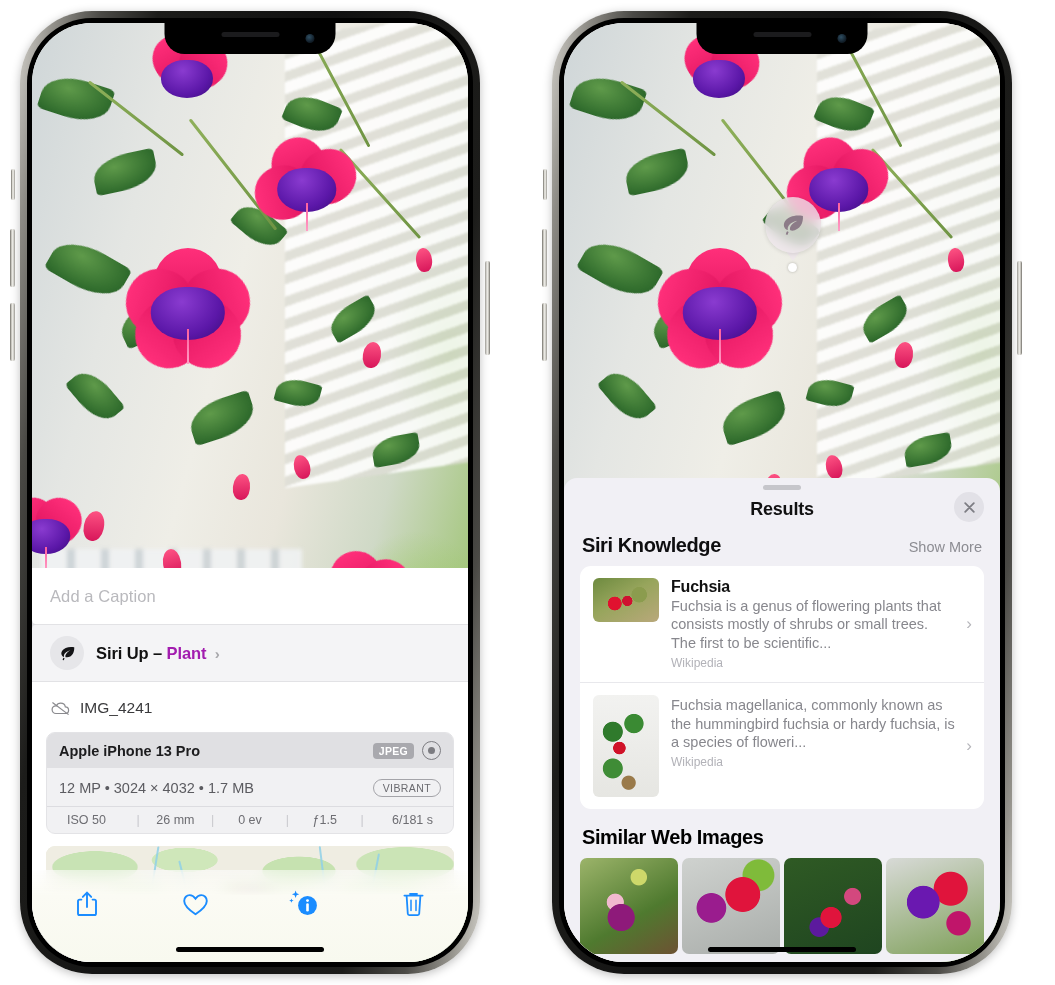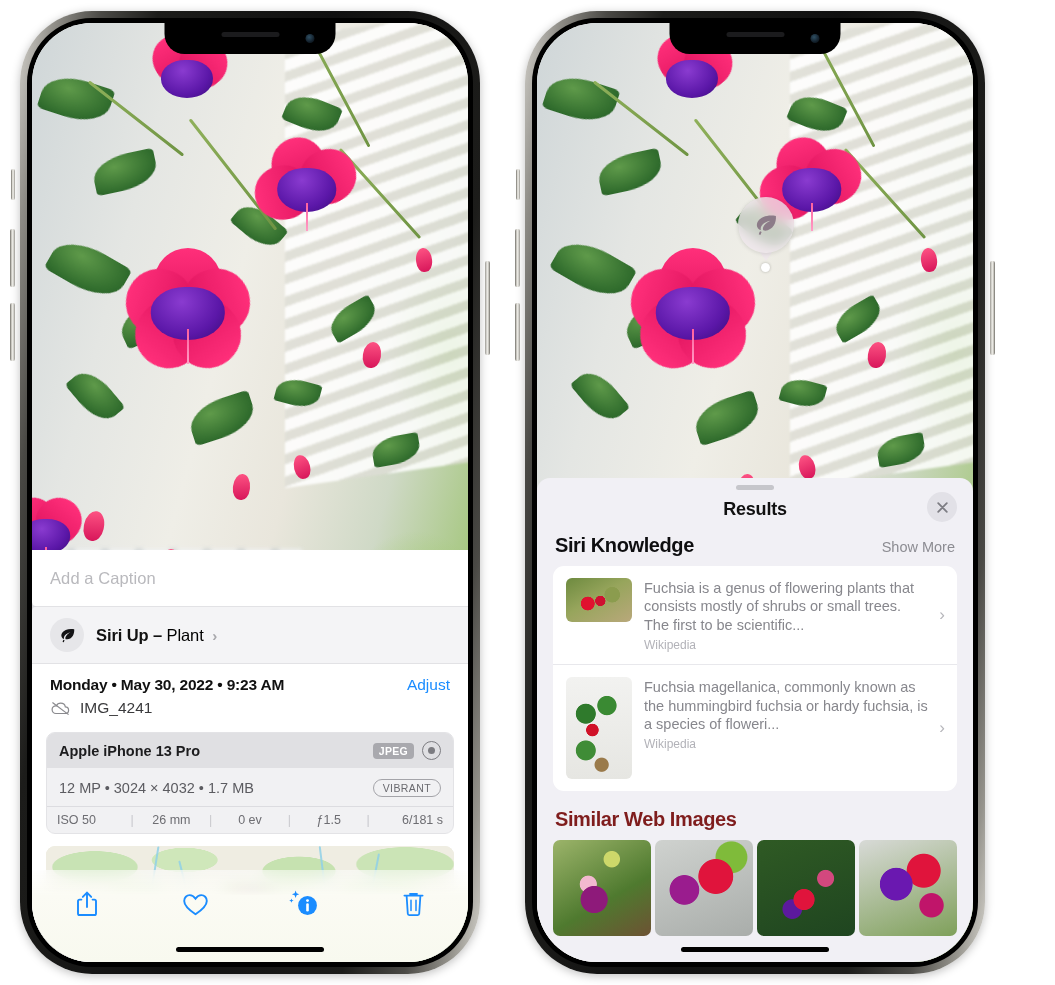--- a/index.html
+++ b/index.html
@@ -14,21 +14,21 @@
   
   .phone {
     position: absolute;
     width: 460px; height: 963px;
     border-radius: 72px;
     background: linear-gradient(100deg,#d8d6d0 0%,#8e8c86 6%,#4a4945 13%,#1c1c1a 22%,#101010 50%,#1c1c1a 78%,#4a4945 88%,#96948d 95%,#dedcd6 100%);
     padding: 7px;
     box-shadow: 0 2px 10px rgba(0,0,0,.25);
   }
   .phone-left  { left: 20px;  top: 11px; }
-  .phone-right { left: 525px; top: 11px; }
+  .phone-right { left: 552px; top: 11px; }
 
   .bezel {
     position: relative;
     width: 100%; height: 100%;
     border-radius: 65px;
     background: #000;
     padding: 5px;
   }
   .screen {
     position: relative;
@@ -156,21 +156,21 @@
   }
   .leaf-chip {
     position: relative;
     width: 34px; height: 34px; border-radius: 50%;
     background: #e6e6e9;
     display: flex; align-items: center; justify-content: center;
     flex: 0 0 auto;
   }
   .sparkles { position: absolute; left: -12px; top: -7px; width: 22px; height: 22px; color: #dcdce0; }
   .lookup-text { font-size: 16.5px; font-weight: 700; color: #111; letter-spacing: -.1px; }
-  .lookup-text .sub { font-weight: 400; color: #000000; }
+  .lookup-text .sub { font-weight: 700; color: #a21caf; }
   .chev-sm { color: #a8a8ac; font-size: 15px; margin-left: 4px; }
 
   .meta {
     background: #fff;
     padding: 12px 18px 10px;
   }
   .meta-line {
     display: flex; align-items: center; justify-content: space-between;
   }
   .meta-date { font-size: 15.5px; font-weight: 700; color: #111; letter-spacing: -.2px; }
@@ -211,21 +211,21 @@
     margin-top: 3px;
   }
   .camcard .body .l2 span.t { font-size: 14.5px; color: #5b5b60; }
   .pill-vibrant {
     border: 1px solid #a4a4a9; color: #6a6a6f; font-size: 10.5px;
     padding: 2px 9px; border-radius: 10px; letter-spacing: .4px;
   }
   .camcard .exif {
     border-top: .5px solid #dcdce0;
     display: flex; align-items: flex-start;
-    padding: 6px 10px;
+    padding: 6px 20px;
     font-size: 12.5px; color: #6d6d72;
   }
   .camcard .exif .cell { flex: 1; text-align: center; }
   .camcard .exif .cell:first-child { text-align: left; }
   .camcard .exif .cell:last-child { text-align: right; }
   .camcard .exif .sep { color: #c9c9ce; padding: 0 2px; }
 
   .mapcard {
     margin: 12px 14px 0;
     height: 70px;
@@ -365,21 +365,21 @@
       linear-gradient(180deg,#f2f2f0,#e6e6e2);
   }
   .know-txt { flex: 1 1 auto; padding-right: 16px; }
   .know-name { font-size: 16px; font-weight: 700; color: #111; letter-spacing: -.2px; }
   .know-desc { font-size: 14.5px; color: #87878d; line-height: 1.27; margin-top: 1px; }
   .know-src { font-size: 12px; color: #b2b2b8; margin-top: 4px; }
   .chev-row {
     position: absolute; right: 12px; top: 50%; transform: translateY(-50%);
     color: #b6b6bb; font-size: 17px;
   }
-  .sec-title2 { font-size: 20px; font-weight: 700; color: #7f1d1d;
+  .sec-title2 { font-size: 20px; font-weight: 700; color: #000000;
                 letter-spacing: -.4px; padding: 17px 18px 9px; }
   .simgrid { display: flex; gap: 4px; padding: 0 16px; }
   .simgrid .cell { flex: 1; height: 96px; border-radius: 7px; overflow: hidden; }
   .sim1 { background:
       radial-gradient(circle at 42% 62%, #8e1a7a 16%, transparent 17%),
       radial-gradient(circle at 36% 46%, #f2b9cf 10%, transparent 11%),
       radial-gradient(circle at 60% 20%, #cdd86a 8%, transparent 9%),
       linear-gradient(150deg,#9cb46a,#4f7a2f 60%,#6d5233); }
   .sim2 { background:
       radial-gradient(circle at 30% 52%, #9a1c8e 17%, transparent 18%),
@@ -512,24 +512,20 @@
               </svg>
             </span>
             <span class="lookup-text">
               <span>Siri Up –</span>
               <span class="sub">Plant</span>
               <span class="chev-sm">›</span>
             </span>
           </div>
 
           <div class="meta">
-            <div class="meta-line">
-              <span class="meta-date">Monday • May 30, 2022 • 9:23 AM</span>
-              <span class="adjust">Adjust</span>
-            </div>
             <div class="meta-file">
               <svg width="21" height="15" viewBox="0 0 26 18">
                 <path fill="none" stroke="#8a8a8e" stroke-width="1.5" d="M7.4 15.2h11.3c2.4 0 4.3-1.8 4.3-4.1 0-2.2-1.8-4-4-4.1-.5-2.6-2.9-4.6-5.8-4.6-2.4 0-4.5 1.4-5.4 3.4-.2 0-.4-.1-.6-.1C4.5 5.7 2.6 7.7 2.6 10.2c0 2.6 2 5 4.8 5z"></path>
                 <path fill="none" stroke="#8a8a8e" stroke-width="1.5" d="M3 1.6l20 15"></path>
               </svg>
               <span>IMG_4241</span>
             </div>
           </div>
 
           <div class="camcard">
@@ -729,20 +725,21 @@
 
           <div class="sec-head">
             <span class="sec-title">Siri Knowledge</span>
             <span class="show-more">Show More</span>
           </div>
 
           <div class="know-card">
             <div class="know-row">
               <span class="thumb a"></span>
               <span class="know-txt">
+                <span class="know-name" style="display:block">Fuchsia</span>
                 <span class="know-desc" style="display:block">Fuchsia is a genus of flowering plants that consists mostly of shrubs or small trees. The first to be scientific...</span>
                 <span class="know-src" style="display:block">Wikipedia</span>
               </span>
               <span class="chev-row">›</span>
             </div>
 
             <div class="know-row">
               <span class="thumb b"></span>
               <span class="know-txt">
                 <span class="know-desc" style="display:block">Fuchsia magellanica, commonly known as the hummingbird fuchsia or hardy fuchsia, is a species of floweri...</span>

